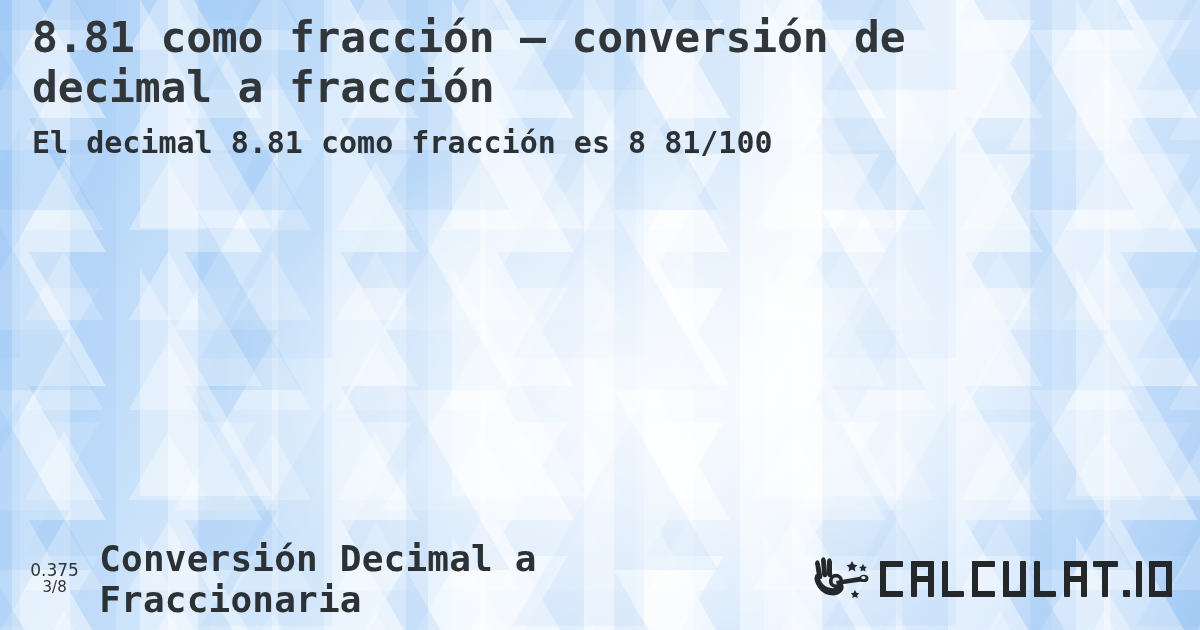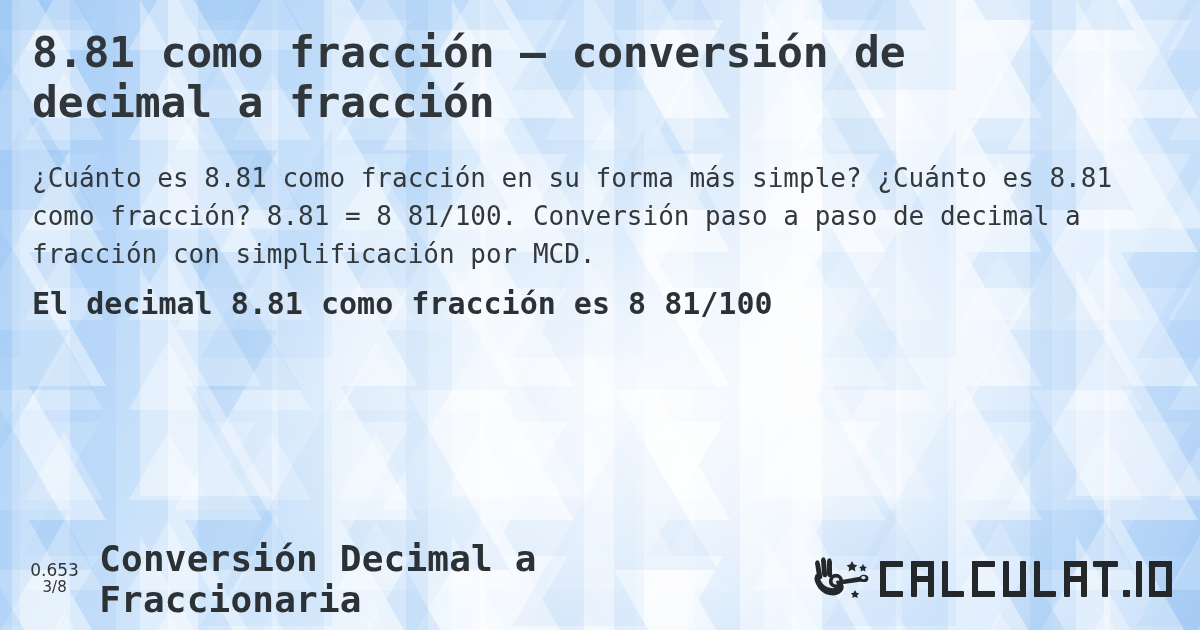--- a/index.html
+++ b/index.html
@@ -80,21 +80,21 @@
                  rgba(255,255,255,0.35) 48%,
                  rgba(255,255,255,0) 76%);
   }
 
   
   .content {
     position: absolute;
     left: 0; top: 0;
     width: 1200px;
     height: 562px;
-    padding: 28px 32px 0 32px;
+    padding: 13px 32px 0 32px;
   }
 
   .page-title {
     font-family: "DejaVu Sans Mono", monospace;
     font-weight: 700;
     font-size: 43px;
     line-height: 1.16;
     letter-spacing: -0.2px;
     color: #31363a;
     max-width: 1060px;
@@ -182,32 +182,31 @@
   <div class="poly-layer poly-a"></div>
   <div class="poly-layer poly-b"></div>
   <div class="poly-layer poly-c"></div>
   <div class="poly-layer poly-d"></div>
   <div class="glow"></div>
 
   <div class="content">
 
     <h1 class="page-title">8.81 como fracción – conversión de decimal a fracción</h1>
 
-    <p class="description">¿Cuánto es 8.81 como fracción en su forma más simple? ¿Cuánto es 8.81 como fracción? 8.81 = 8 81/100. Conversión paso a paso de decimal a fracción con simplificación por MCD.</p>
 
     <p class="result-line">El decimal 8.81 como fracción es 8 81/100</p>
 
   </div>
 
   <div class="footer">
 
     <div class="footer-left">
 
       <div class="frac-icon">
-        <span class="frac-dec">0.653</span>
+        <span class="frac-dec">0.375</span>
         <span class="frac-fra">3/8</span>
       </div>
 
       <div class="footer-tagline">Conversión Decimal a Fraccionaria</div>
     </div>
 
     <div class="logo">
 
       <span class="logo-mark">
         <svg width="62" height="46" viewBox="0 0 62 46" aria-hidden="true">

